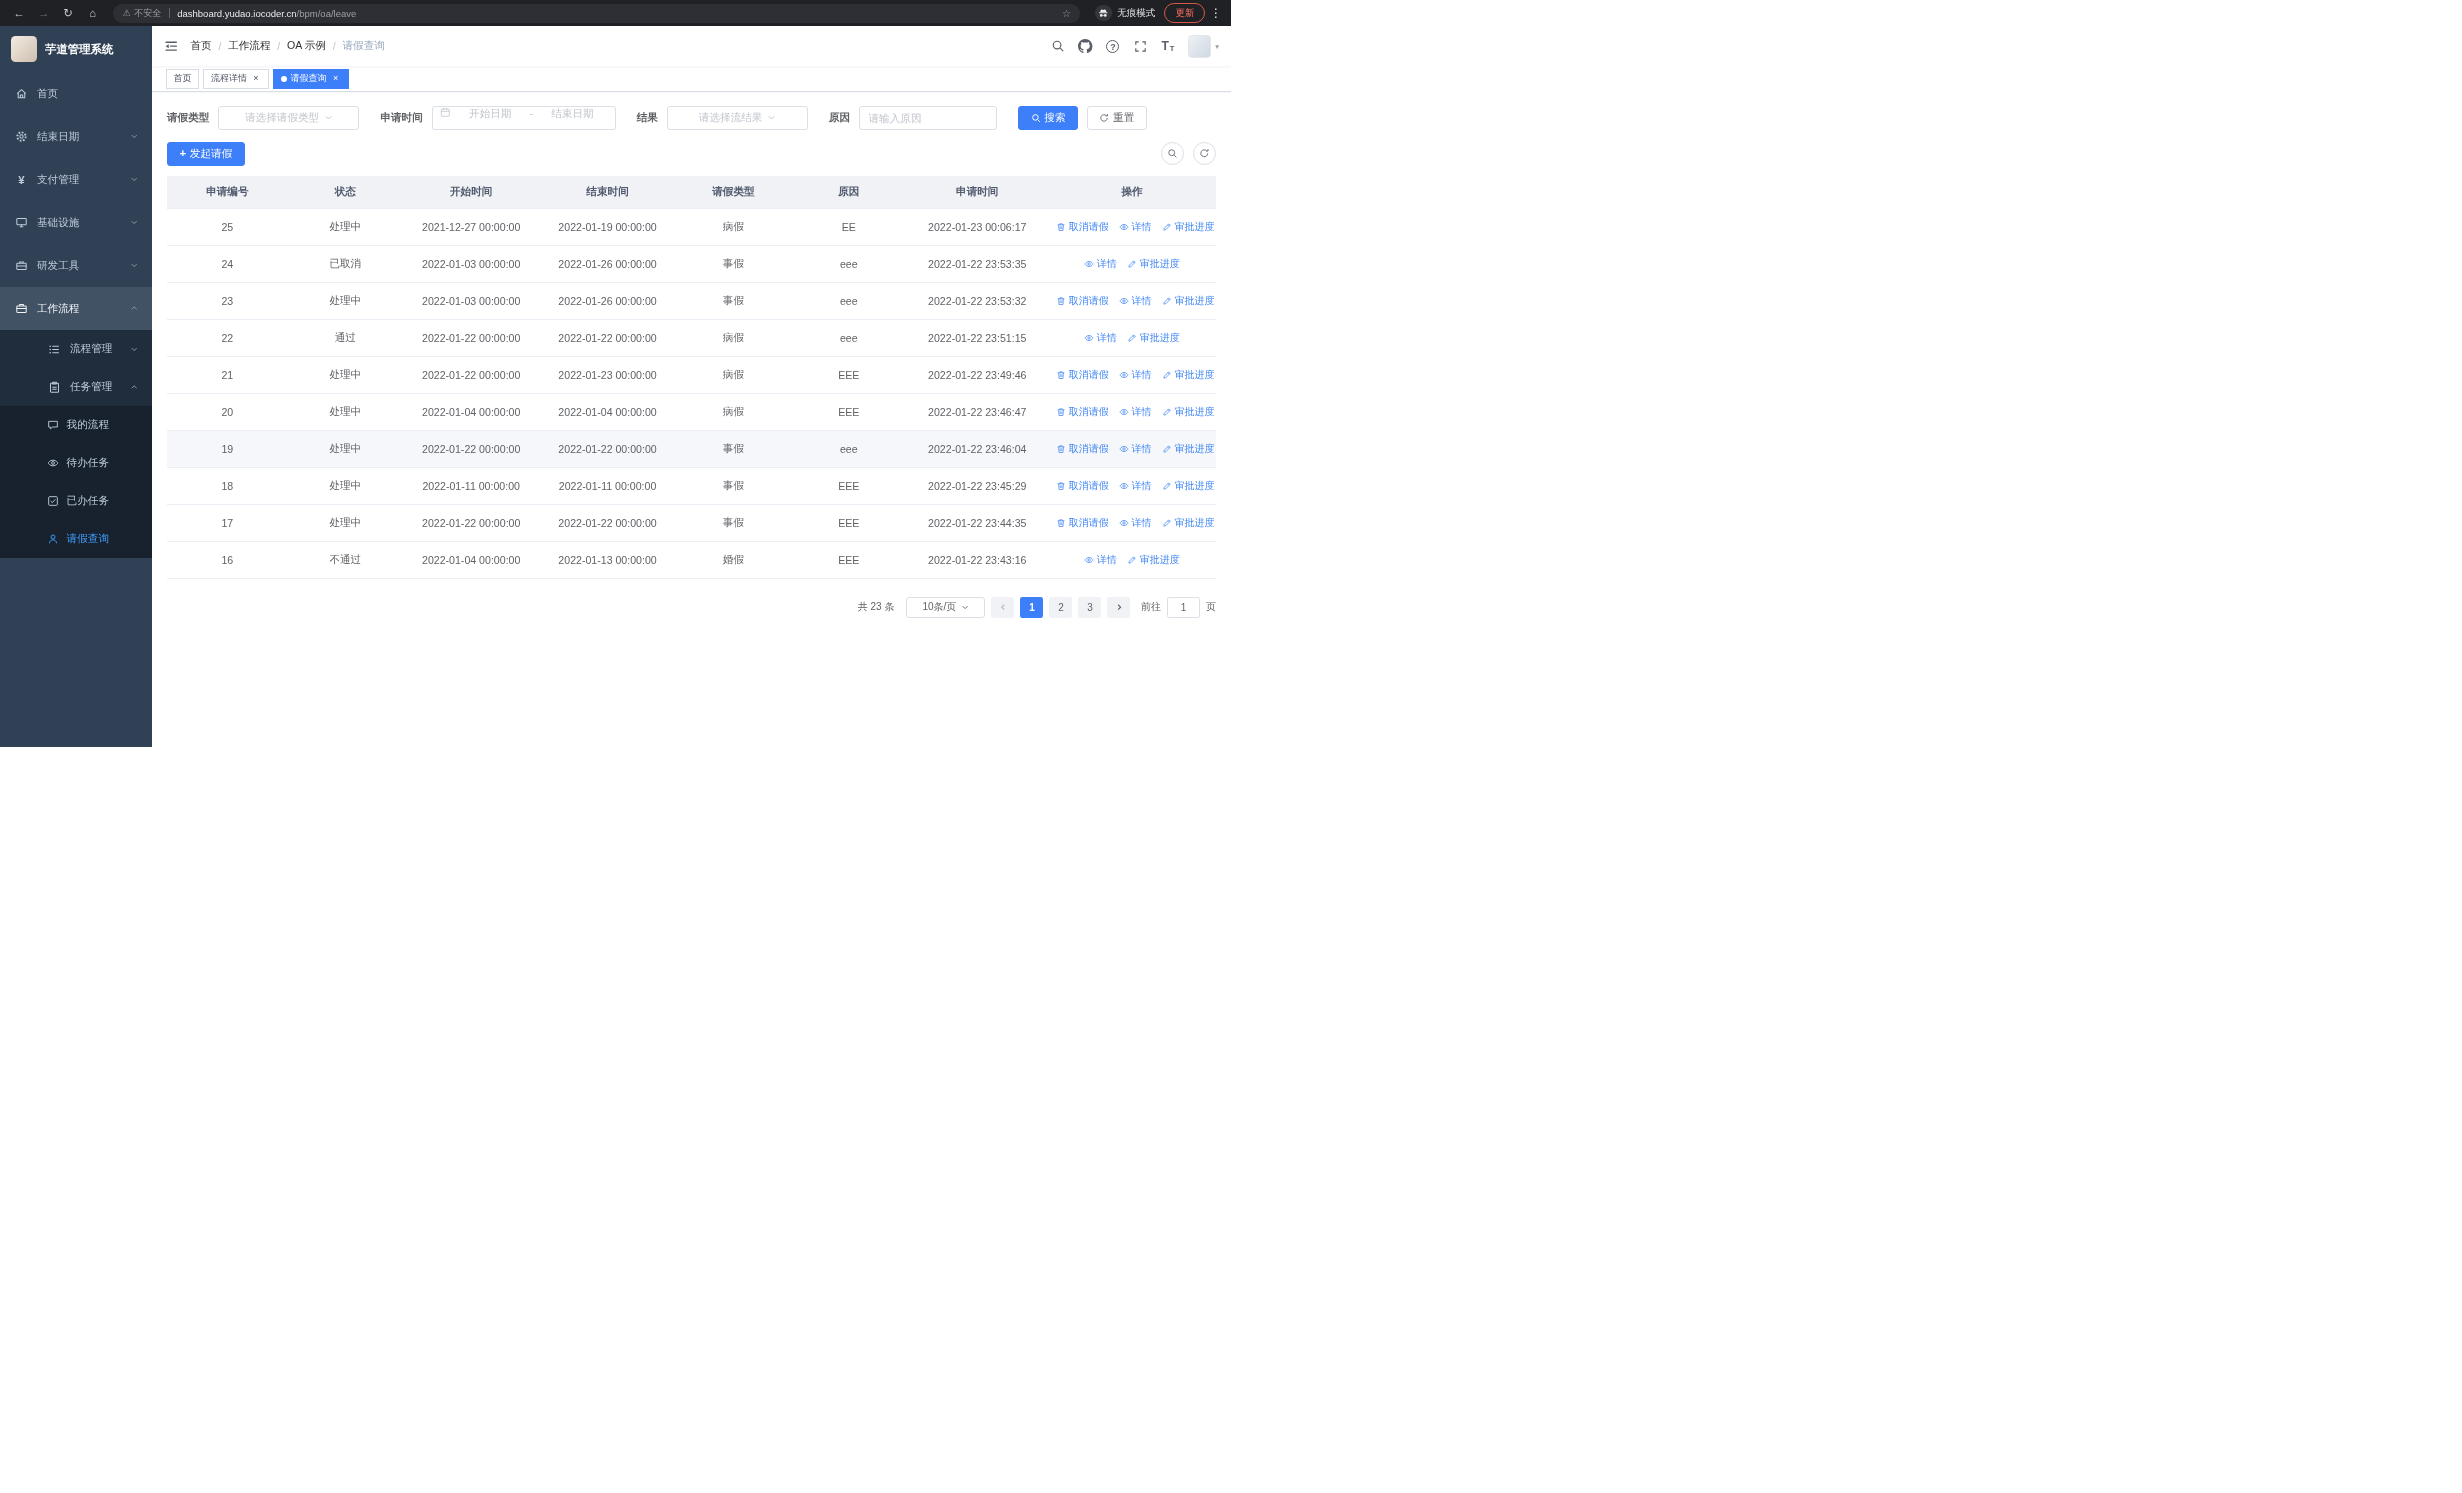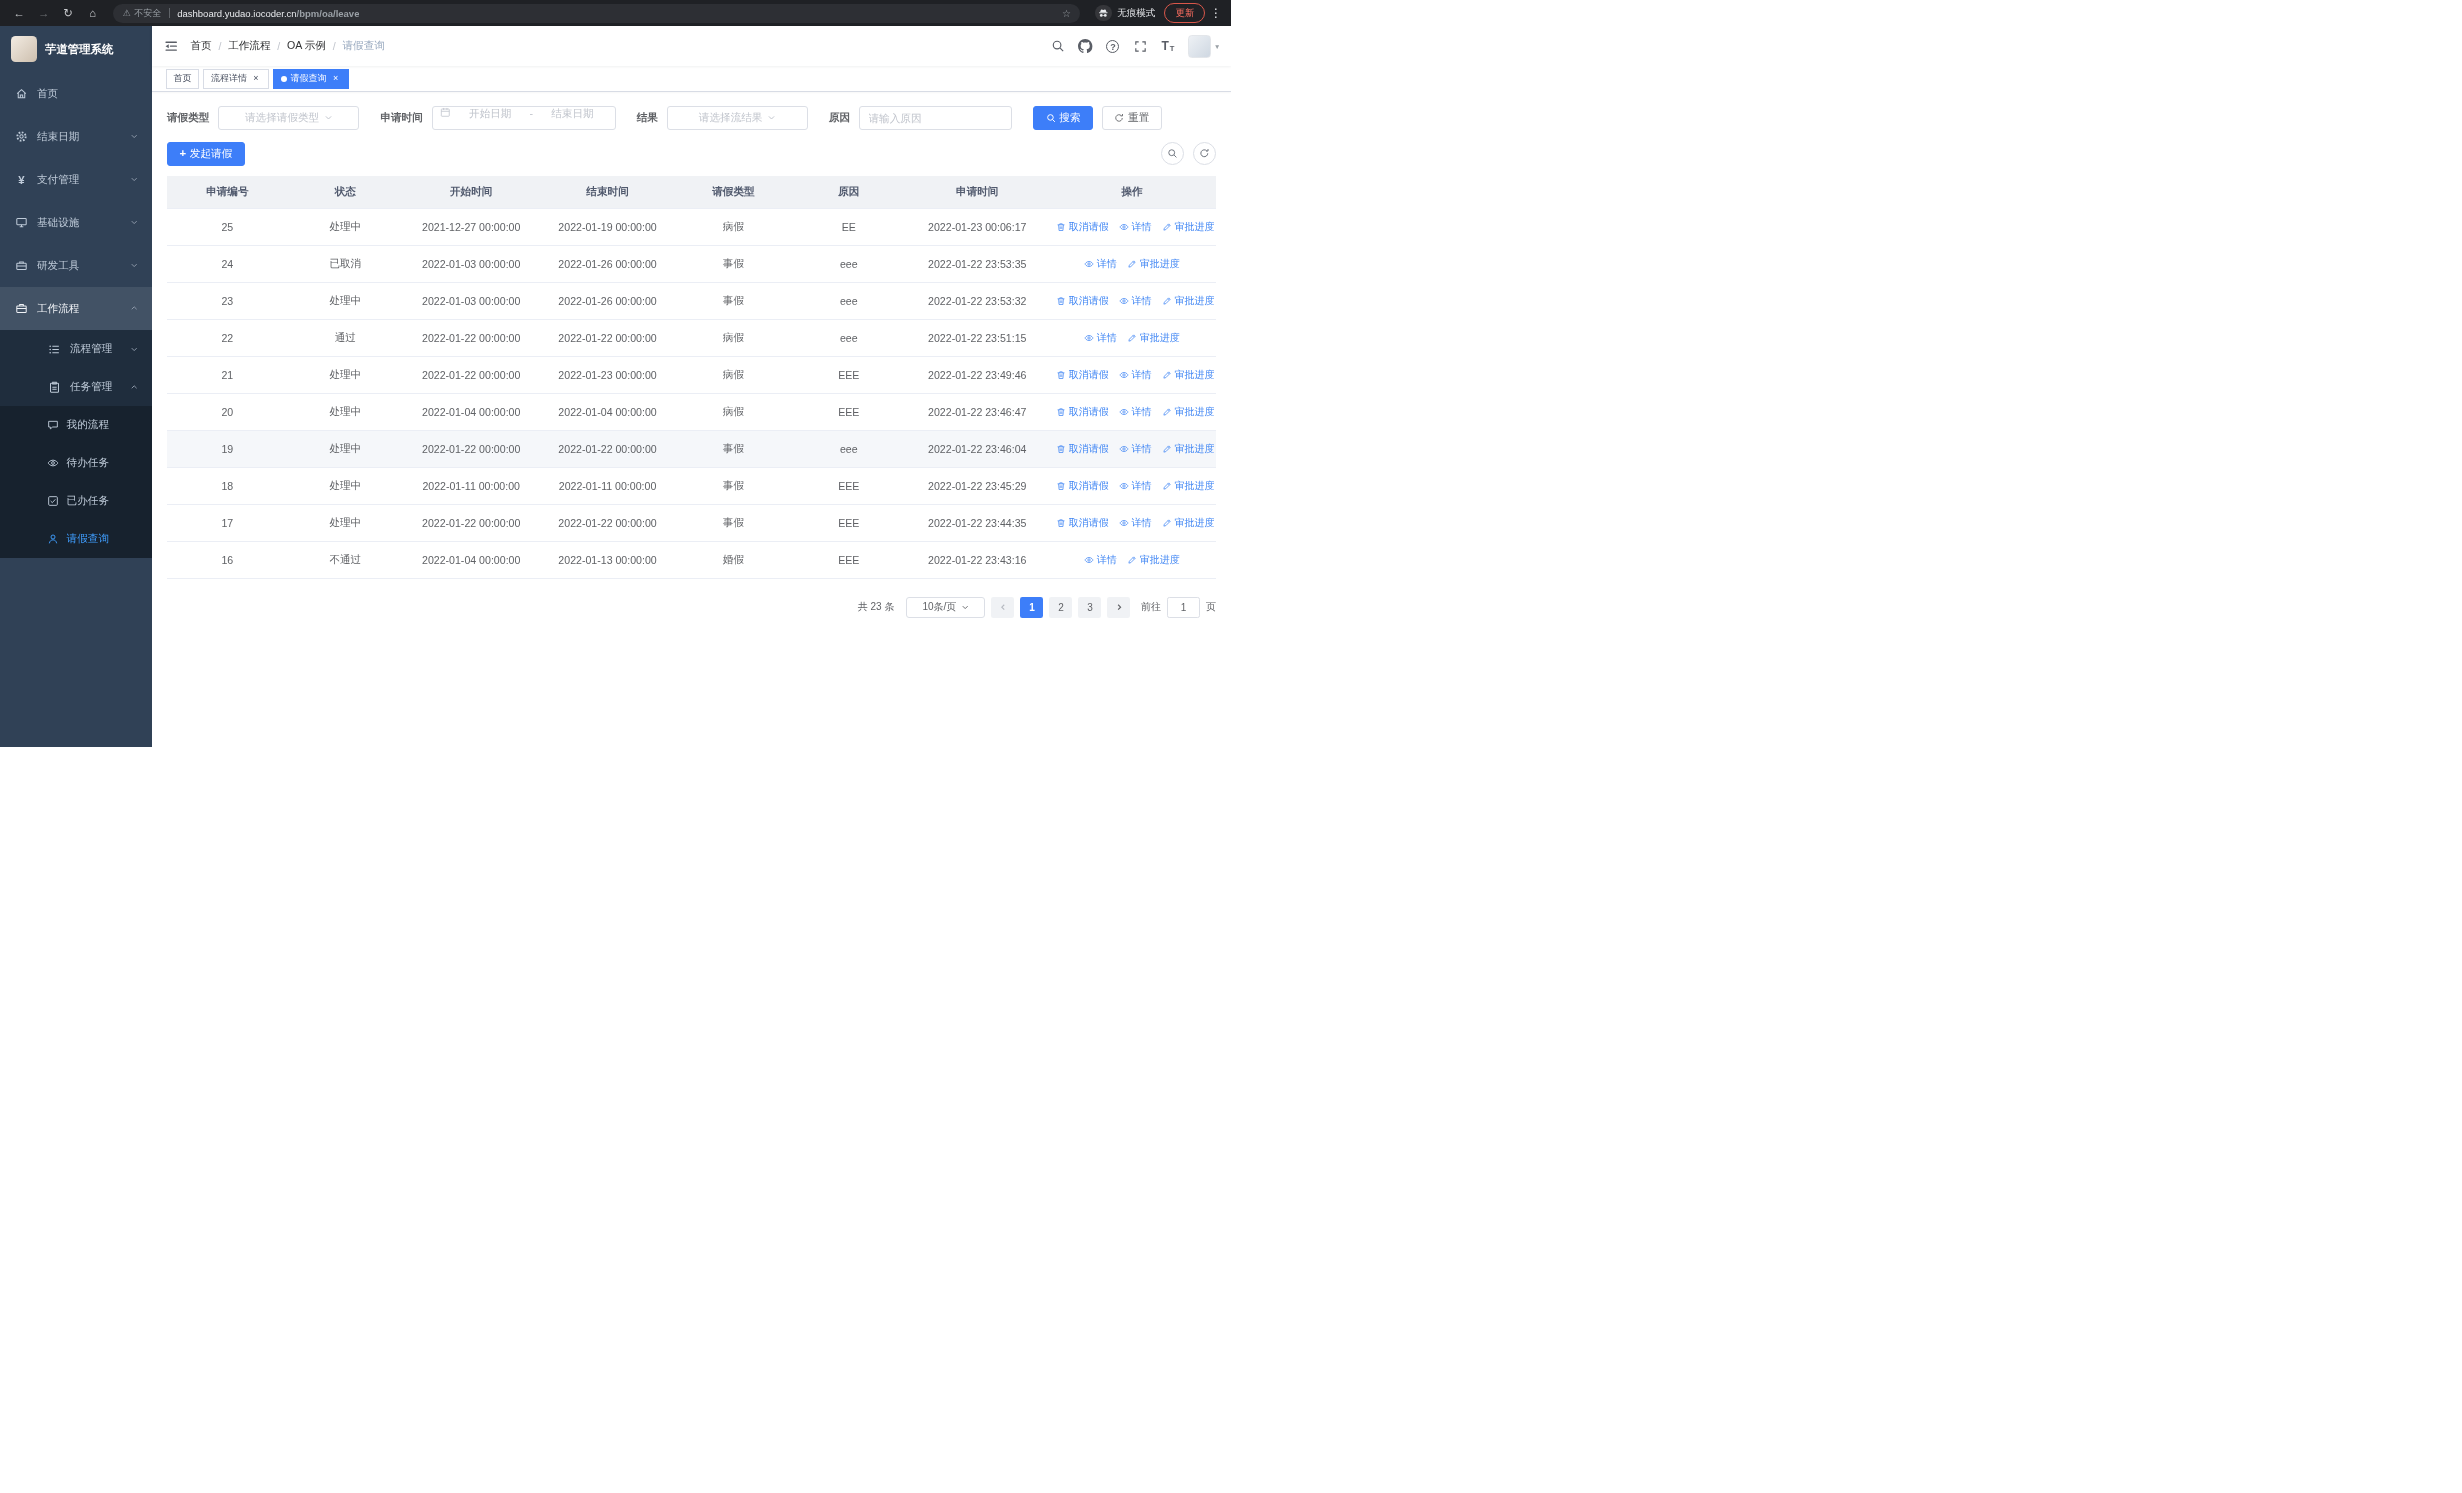--- a/index.html
+++ b/index.html
@@ -27,21 +27,21 @@
 
   
   .chrome{height:26px;background:var(--chrome-bg);display:flex;align-items:center;padding:0 9px;gap:4.6px;}
   .cicon{color:#c8cacd;font-size:11.4px;width:20px;text-align:center;cursor:pointer;line-height:26px;}
   .cicon.dim{color:#6e7175;}
   .omnibox{flex:1;height:19px;background:var(--omnibox);border-radius:10.6px;display:flex;align-items:center;padding:0 9px;margin:0 6px;cursor:text;}
   .warn{color:#9aa0a6;font-size:9px;}
   .sec-label{color:#9aa0a6;font-size:9px;margin:0 7.6px 0 3.8px;}
   .odiv{width:0.8px;height:10.6px;background:#5f6368;margin-right:7.6px;}
   .url{font-size:9.5px;color:#e8eaed;white-space:nowrap;overflow:hidden;}
-  .url .path{color:#9aa0a6;font-weight:bold;}
+  .url .path{color:#9aa0a6;}
   .star{margin-left:auto;color:#9aa0a6;font-size:10px;cursor:pointer;}
   .incog{display:flex;align-items:center;gap:5.3px;color:#e8eaed;font-size:9.5px;margin:0 4.6px;white-space:nowrap;}
   .incog-circle{width:16.7px;height:16.7px;border-radius:50%;background:#35363a;display:flex;align-items:center;justify-content:center;color:#e8eaed;}
   .update-pill{border:1.1px solid #d9574a;color:#ff6f61;font-size:9.5px;border-radius:10.6px;padding:2.3px 10px;cursor:pointer;white-space:nowrap;}
   .dots{font-size:12px;color:#e8eaed;width:12px;}
 
   
   .app{display:flex;height:721px;}
 
   
@@ -93,21 +93,21 @@
   .filter-row{display:flex;align-items:center;margin-bottom:12px;}
   .f-item{display:flex;align-items:center;margin-right:21px;}
   .f-item label{font-size:10.6px;color:var(--text);font-weight:700;margin-right:9px;white-space:nowrap;}
   .select{height:24px;border:0.8px solid var(--border);border-radius:3px;display:flex;align-items:center;justify-content:center;padding:0 7.6px;background:#fff;cursor:pointer;gap:4.6px;}
   .w-select{width:141px;}
   .ph{color:var(--ph);font-size:10.6px;white-space:nowrap;}
   .sel-caret{color:var(--ph);display:flex;}
   .daterange{width:184px;height:24px;border:0.8px solid var(--border);border-radius:3px;display:flex;align-items:flex-start;padding:0 7.6px;gap:4.6px;background:#fff;cursor:pointer;color:var(--ph);}
   .daterange .ph{flex:1;text-align:center;}
   .dash{color:var(--ph);font-size:10.6px;}
-  .input{width:153px;height:24px;border:0.8px solid var(--border);border-radius:3px;padding:0 8.4px;font-size:10.6px;color:var(--text);outline:none;}
+  .input{width:138px;height:24px;border:0.8px solid var(--border);border-radius:3px;padding:0 8.4px;font-size:10.6px;color:var(--text);outline:none;}
   .input::placeholder{color:var(--ph);}
   .btn{height:24px;border-radius:3px;display:inline-flex;align-items:center;gap:3.8px;font-size:10.6px;padding:0 11.4px;cursor:pointer;border:0.8px solid transparent;background:none;white-space:nowrap;}
   .btn.primary{background:var(--accent);border-color:var(--accent);color:#fff;}
   .btn.plain{background:#fff;border-color:var(--border);color:var(--text);margin-left:9px;}
   .btn .bicon{display:flex;}
   .plus{font-size:11.4px;font-weight:700;line-height:1;}
 
   
   .toolbar-row{display:flex;align-items:center;justify-content:space-between;margin-bottom:10.6px;}
   .tool-icons{display:flex;align-items:center;}

